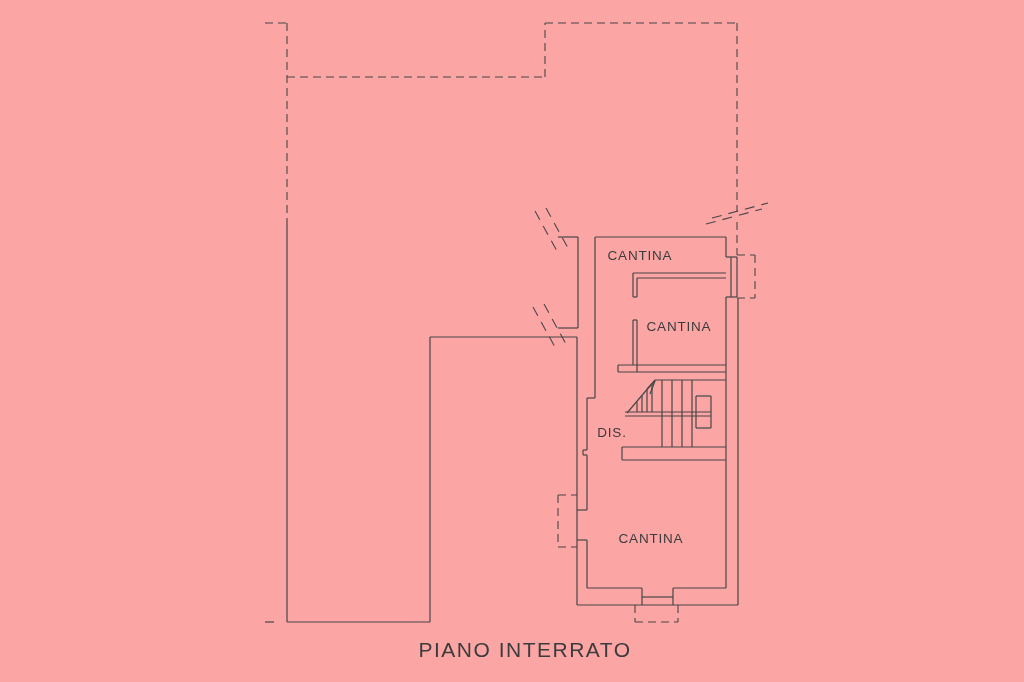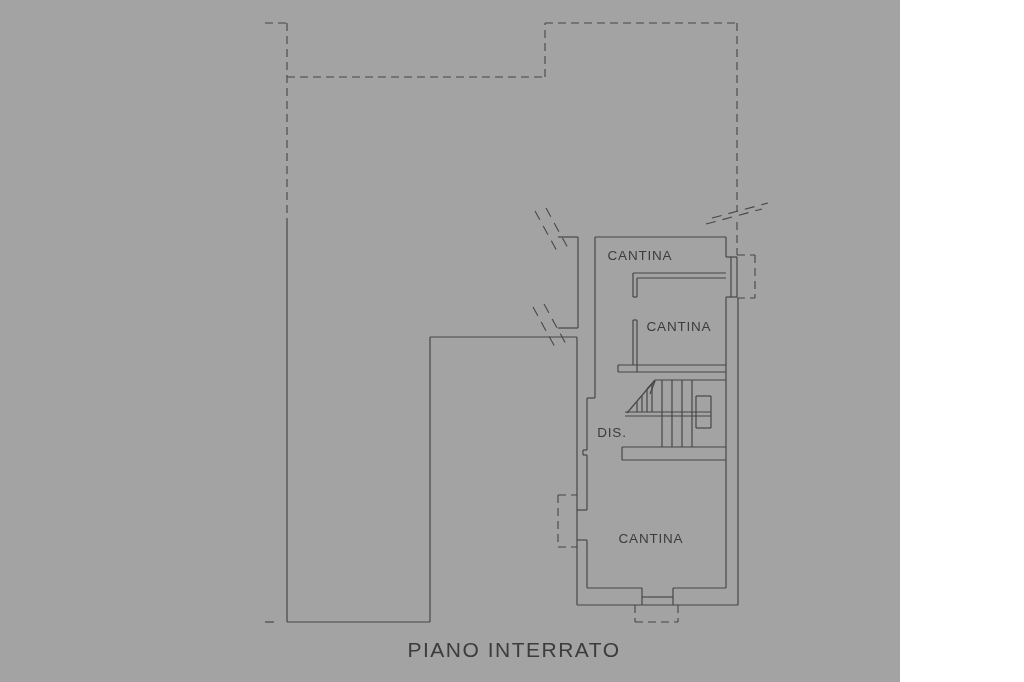--- a/index.html
+++ b/index.html
@@ -3,33 +3,33 @@
 <meta charset="utf-8">
 <style>
   html, body {
     margin: 0;
     padding: 0;
     background: #ffffff;
     font-family: "Liberation Sans", sans-serif;
   }
   .plan-frame {
     position: relative;
-    width: 900px;
+    width: 1024px;
     height: 682px;
-    background: #a3a3a3;
+    background: #fca5a5;
     overflow: hidden;
   }
   .plan-frame svg {
     position: absolute;
     left: 0;
     top: 0;
   }
   .plan-title {
     position: absolute;
-    left: 514px;
+    left: 525px;
     top: 638px;
     transform: translateX(-50%);
     font-size: 21px;
     letter-spacing: 1.5px;
     color: #3c3c3c;
     white-space: nowrap;
   }
   text.room-label {
     font-family: "Liberation Sans", sans-serif;
     letter-spacing: 0.8px;

